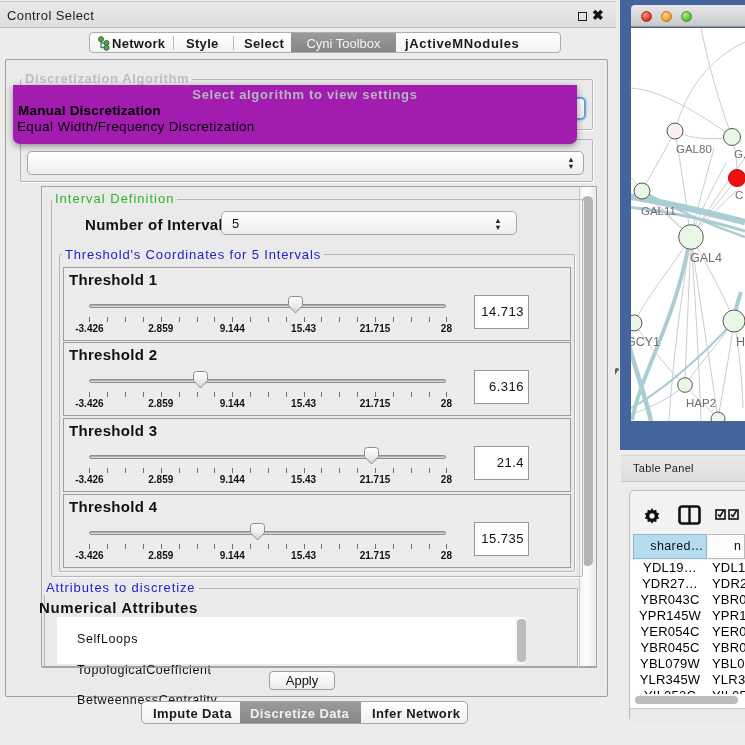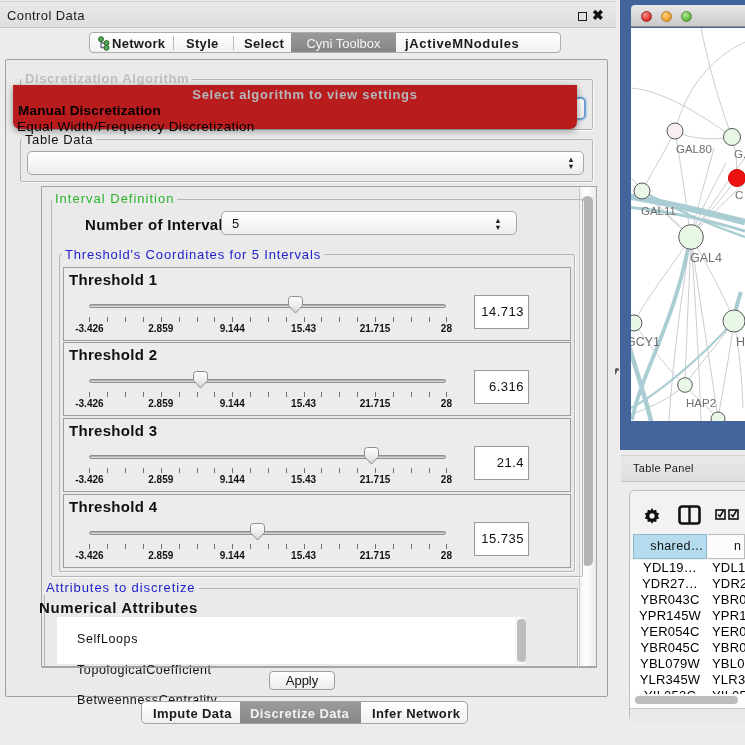--- a/index.html
+++ b/index.html
@@ -57,21 +57,21 @@
 
 #apply { position:absolute; left:269px; top:671px; width:66px; height:19px;
   background:linear-gradient(#ffffff,#ececec); border:1px solid #9e9e9e; border-radius:4px;
   text-align:center; font-size:13px; color:#111; line-height:17px; }
 
 #bseg { position:absolute; left:141px; top:701px; width:327px; height:23px;
   background:linear-gradient(#ffffff,#f0f0f0); border:1px solid #a3a3a3; border-radius:5px; overflow:hidden; }
 #bsel { position:absolute; left:98px; top:0; width:121px; height:23px; background:linear-gradient(#9b9b9b,#858585); }
 .bstx { position:absolute; top:4px; font-size:13px; font-weight:700; color:#1a1a1a; letter-spacing:0.4px; }
 
-#popup { position:absolute; left:13px; top:85px; width:564px; height:44px; background:#b91c1c;
+#popup { position:absolute; left:13px; top:85px; width:564px; height:59px; background:#a21caf;
   border-radius:0 0 7px 7px; box-shadow:0 2px 7px rgba(0,0,0,0.4); }
 #popup .r1 { position:absolute; left:10px; top:2px; width:100%; text-align:center; font-size:13px; color:#b4b8bc; font-weight:700; letter-spacing:0.7px;}
 #popup .r2 { position:absolute; left:5px; top:18px; font-size:13.5px; font-weight:700; color:#000; letter-spacing:0.2px; }
 #popup .r3 { position:absolute; left:4px; top:34px; font-size:13.5px; color:#000; letter-spacing:0.35px; }
 
 #netwin { position:absolute; left:620px; top:0; width:125px; height:450px; background:#44659c; }
 #netwin .tb { position:absolute; left:11px; top:5px; width:114px; height:22px;
   background:linear-gradient(#e8e8e8,#c9c9c9); border-bottom:1px solid #919191; border-radius:4px 0 0 0; }
 .tl { position:absolute; top:6px; width:11px; height:11px; border-radius:50%; }
 #canvas { position:absolute; left:11px; top:28px; width:114px; height:393px; background:#fff; overflow:hidden; }
@@ -89,21 +89,21 @@
 .c1 { left:3px; width:74px; text-align:center; }
 .c2 { left:82px; width:60px; }
 #hsb { position:absolute; left:630px; top:694px; width:115px; height:14px; background:#fdfdfd; }
 #tfoot { position:absolute; left:630px; top:708px; width:115px; height:14px; background:#e9e9e9; border-top:1px solid #c9c9c9; }
 #hsbt { position:absolute; left:635px; top:696px; width:103px; height:8px; background:#bcbcbc; border-radius:4px; }
 </style></head>
 <body>
 <div id="app">
 
 <div id="cpTitle">
-      <span>Control Data</span>
+      <span>Control Select</span>
       <div id="icoFloat"></div>
       <div id="icoClose">✖</div>
     </div>
 
 <div id="tabbar">
   <svg class="abs" style="left:7px;top:3px" width="14" height="15" viewBox="0 0 14 15">
     <path d="M4,4 V12 M4,7 h4 M4,11.5 h4" stroke="#6a7587" stroke-width="1.3" fill="none"></path>
     <circle cx="4" cy="3.2" r="2.5" fill="#57a657" stroke="#2e6b2e"></circle>
     <circle cx="9.5" cy="7" r="2.5" fill="#57a657" stroke="#2e6b2e"></circle>
     <circle cx="9.5" cy="11.8" r="2.5" fill="#57a657" stroke="#2e6b2e"></circle>

